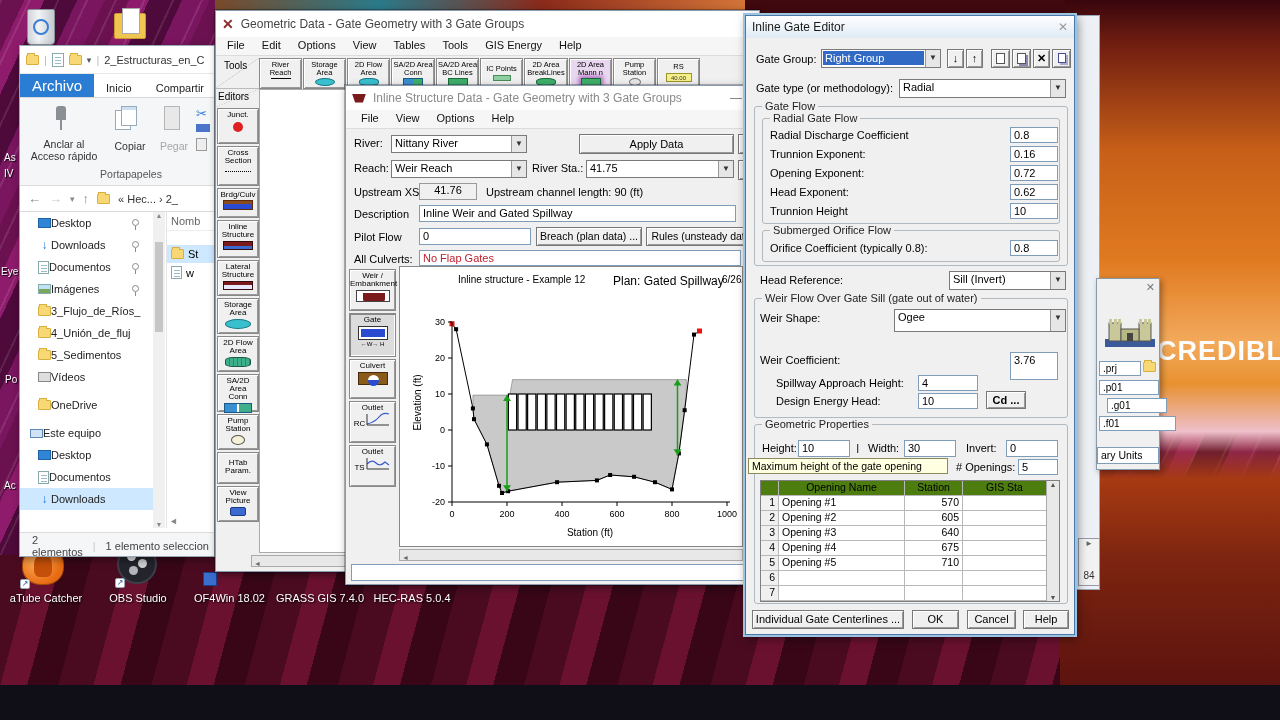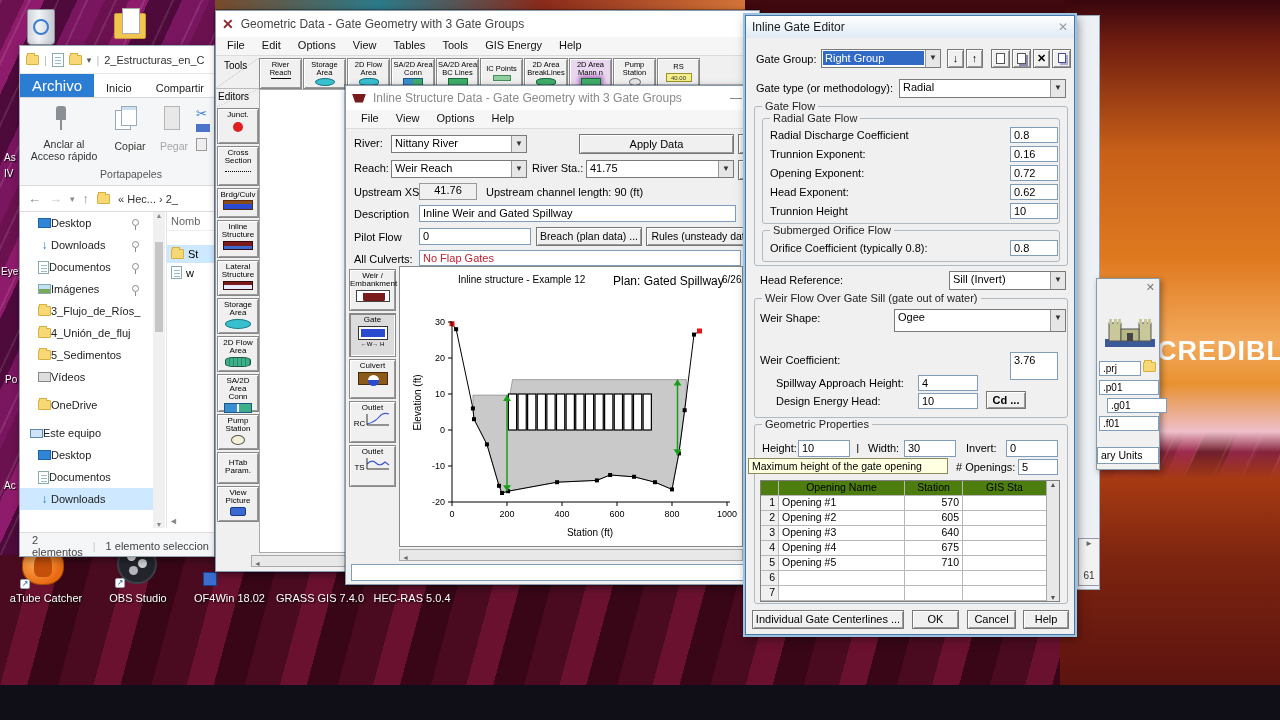--- a/index.html
+++ b/index.html
@@ -444,26 +444,26 @@
         <rect x="39" y="2" width="3" height="5" fill="#c8c89a"></rect>
         <rect x="43" y="2" width="3" height="5" fill="#c8c89a"></rect>
       <rect x="22" y="16" width="6" height="8" fill="#444"></rect>
     </svg>
     <div class="sunken abs" style="left:2px;top:82px;width:42px;height:15px;font-size:10px;">.prj</div>
     <div class="abs" style="left:46px;top:80px;width:16px;height:16px;">
         <span class="fold" style="display:block;margin-top:3px;"></span>
       </div>
     <div class="sunken abs" style="left:2px;top:101px;width:60px;height:15px;font-size:10px;">.p01</div>
     <div class="sunken abs" style="left:2px;top:119px;width:60px;height:15px;font-size:10px;margin-left:8px;">.g01</div>
-    <div class="sunken abs" style="left:2px;top:137px;width:60px;height:15px;font-size:10px;">.f01</div>
+    <div class="sunken abs" style="left:2px;top:137px;width:77px;height:15px;font-size:10px;">.f01</div>
     <div class="sunken abs" style="left:0px;top:168px;width:62px;height:17px;font-size:10.5px;">ary Units</div>
   </div>
   <div class="abs" style="left:1078px;top:538px;width:22px;height:48px;background:#f2f2f2;border:1px solid #99a;">
     <div style="font-size:8px;color:#666;text-align:center;">►</div>
-    <div style="font-size:10px;color:#333;text-align:center;margin-top:22px;">61</div>
+    <div style="font-size:10px;color:#333;text-align:center;margin-top:22px;">84</div>
   </div>
 
   <div class="win" style="left:745px;top:15px;width:330px;height:620px;border:1px solid #4a78a8;box-shadow:0 0 0 2px #9cc3e0,2px 3px 10px rgba(0,0,0,.5);">
     <div class="titlebar" style="height:22px;background:linear-gradient(180deg,#ffffff,#dfeaf5);color:#1a1a1a;">
       <span>Inline Gate Editor</span>
       <span style="margin-left:auto;color:#999;">✕</span>
     </div>
     <span class="abs" style="left:10px;top:37px;">Gate Group:</span>
     <div class="combo" style="left:75px;top:33px;width:120px;height:19px;padding:0;">
       <span style="display:block;background:#316ac5;color:#fff;margin:1px 16px 1px 1px;padding:1px 2px;">Right Group</span>

